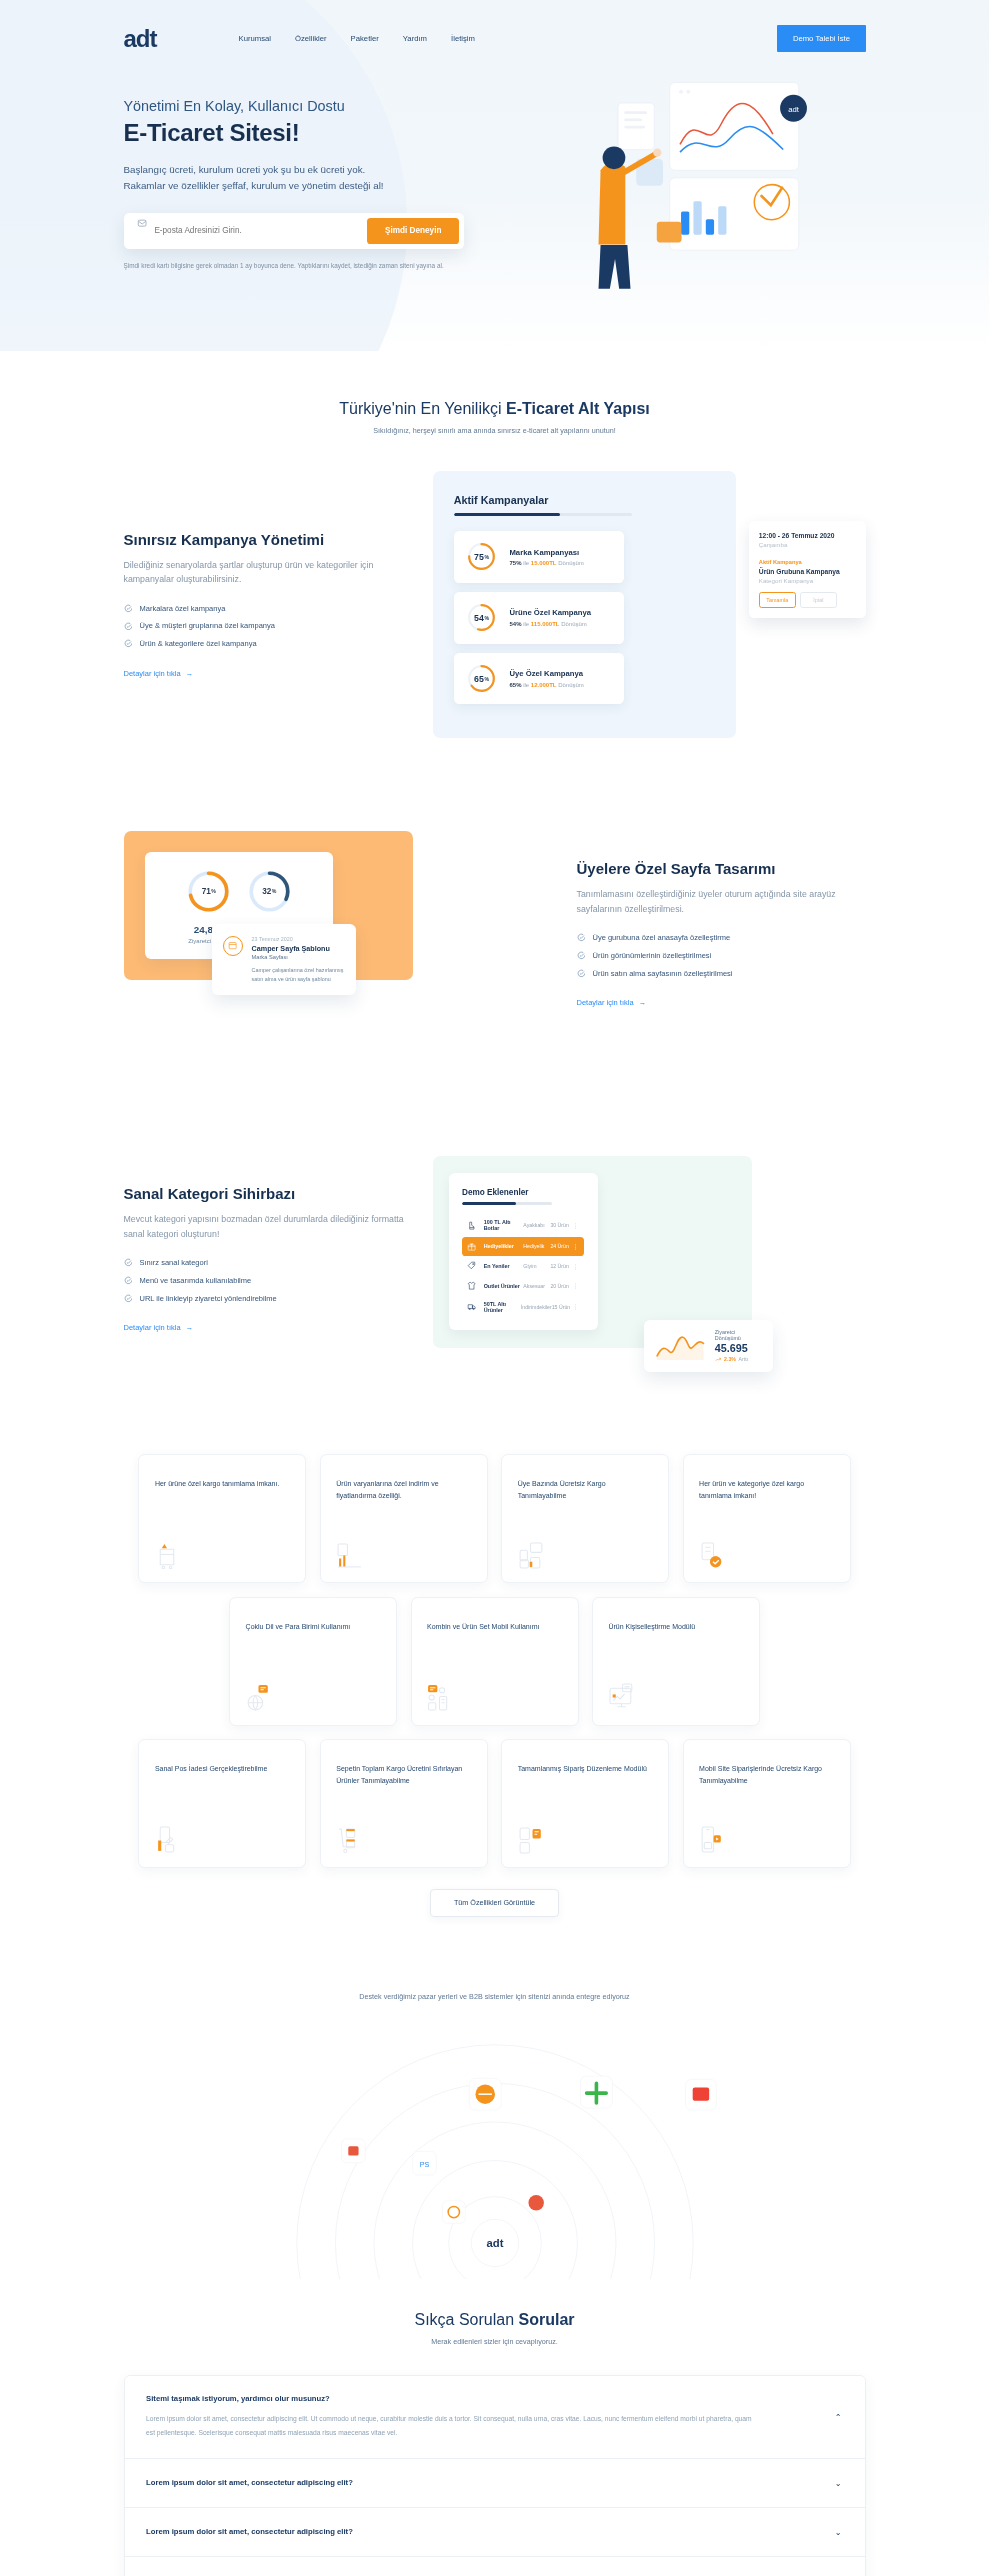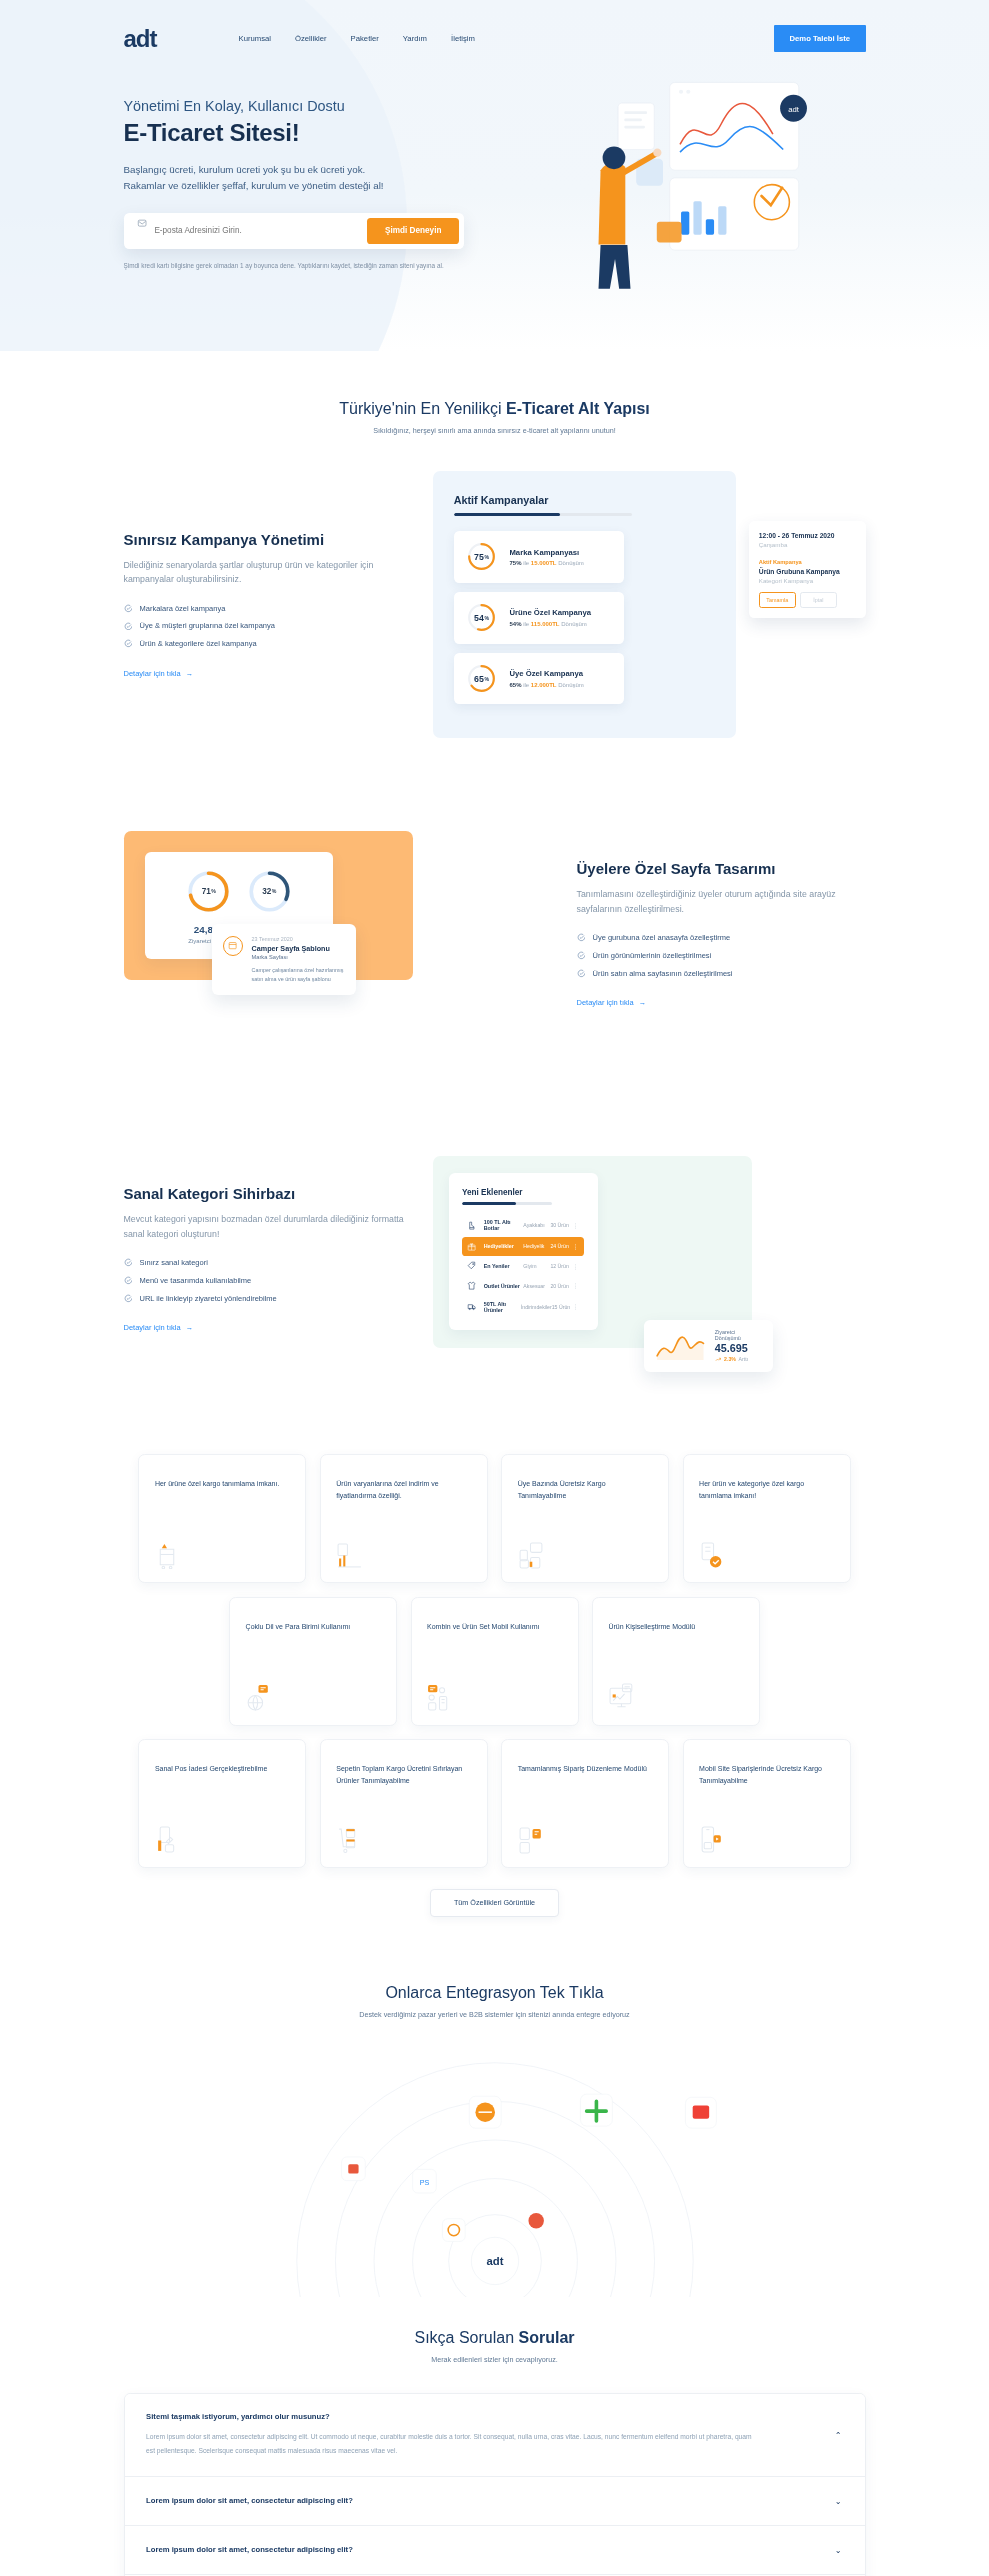--- a/index.html
+++ b/index.html
@@ -33,21 +33,21 @@
     font-weight:700; font-size:24px; letter-spacing:-1px;
     color:#1b3a63; line-height:1;
   }
   .nav-links { display:flex; gap:24px; margin-left:82px; }
   .nav-links a {
     color:#274a72; font-size:7.7px; text-decoration:none; font-weight:400;
   }
   .nav-cta {
     margin-left:auto;
     background:#2a8cf5; color:#fff; border:none; border-radius:1px;
-    padding:8.8px 15.5px; font-size:7.7px; font-weight:700; cursor:pointer;
+    padding:8.8px 15.5px; font-size:7.7px; font-weight:400; cursor:pointer;
     font-family:"Liberation Sans", sans-serif;
   }
   .hero-body { position:relative; z-index:3; display:flex; padding-top:20.6px; }
   .hero-left { width: 443px; }
   .hero-kicker { font-size:14.4px; color:#2e5682; font-weight:400; margin-bottom:5px; }
   .hero-title { font-size:24px; font-weight:700; color:#173050; margin-bottom:15.5px; letter-spacing:-0.3px;}
   .hero-sub { font-size:9.8px; color:#3c5d83; line-height:1.65; margin-bottom:18.5px; max-width:340px;}
   .hero-form {
     background:#fff; border-radius:5.2px; box-shadow:0 6.2px 17.5px rgba(20,50,90,.10);
     display:flex; padding:4.6px 4.6px 4.6px 13.4px; width:340px;
@@ -508,21 +508,21 @@
       </ul>
       <a class="dlink" href="#">
           <span>Detaylar için tıkla</span>
           <span>→</span>
         </a>
     </div>
 
     <div class="fvis">
       <div class="cat-wrap">
         <div class="cat-card">
-          <h4>Yeni Eklenenler</h4>
+          <h4>Demo Eklenenler</h4>
           <div class="bar">
               <i></i>
             </div>
 
           <div class="cat-row">
             <svg class="ci" viewBox="0 0 24 24" fill="none" stroke="#1b3a63" stroke-width="1.5">
                 <path d="M7 3h5v8l6 4v6H7z"></path>
                 <path d="M7 17h11"></path>
               </svg>
             <span class="nm">100 TL Altı Botlar</span>
@@ -717,21 +717,20 @@
           <path d="M33 22l5 3-5 3z" fill="#fff" stroke="none"></path>
         </svg>
     </div>
   </div>
 
   <button class="allbtn">Tüm Özellikleri Görüntüle</button>
 </div>
 
 <div class="wrap">
   <div class="sec-head" style="padding-top:67px;">
-    <h2>Onlarca Entegrasyon Tek Tıkla</h2>
     <p>Destek verdiğimiz pazar yerleri ve B2B sistemler için sitenizi anında entegre ediyoruz</p>
   </div>
   <div class="integ">
     <svg width="742" height="278" viewBox="0 0 1440 540">
       <g fill="none" stroke="#edf1f6" stroke-width="1.5">
         <circle cx="720" cy="470" r="90"></circle>
           <circle cx="720" cy="470" r="160"></circle>
         <circle cx="720" cy="470" r="235"></circle>
           <circle cx="720" cy="470" r="310"></circle>
         <circle cx="720" cy="470" r="385"></circle>

